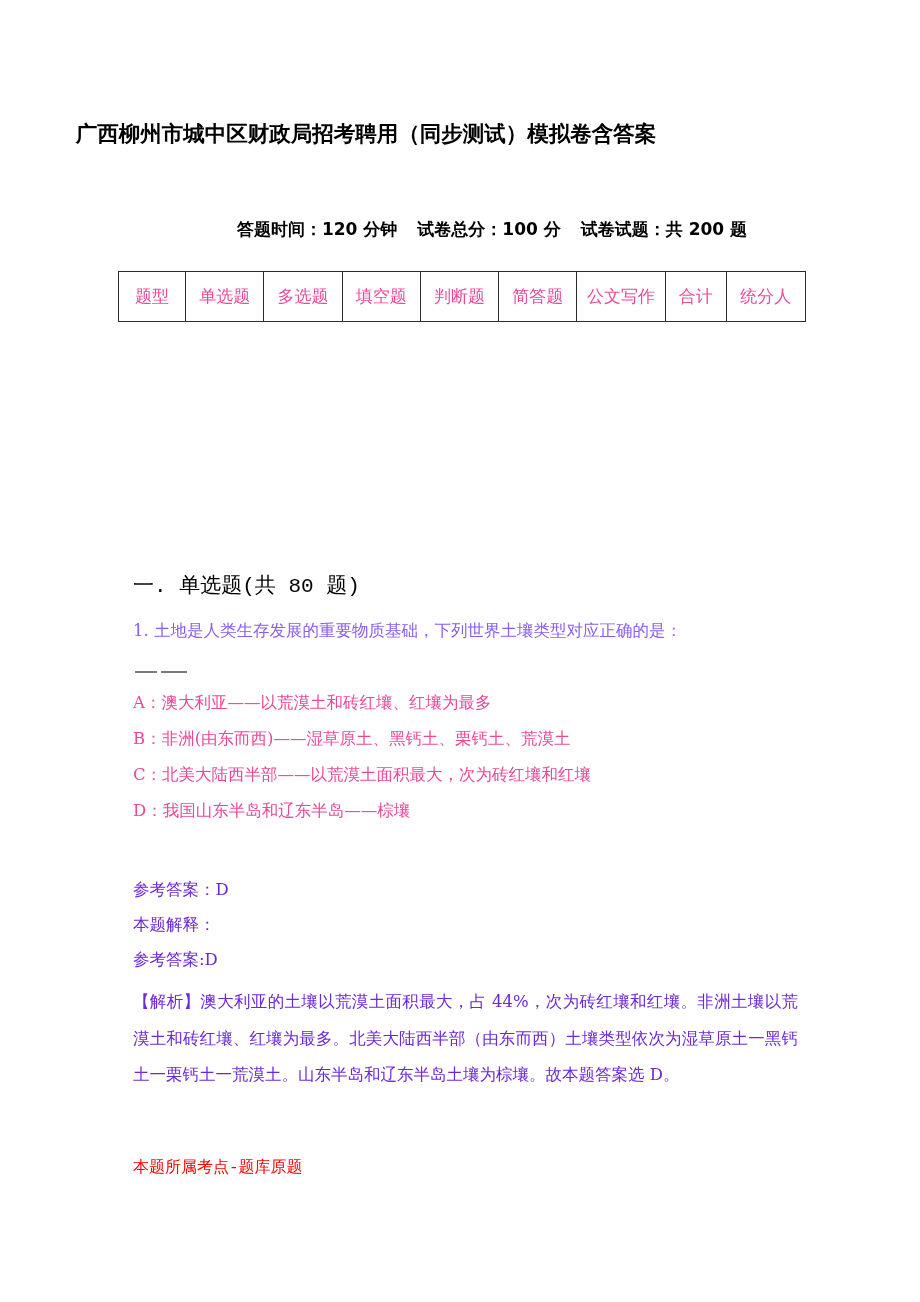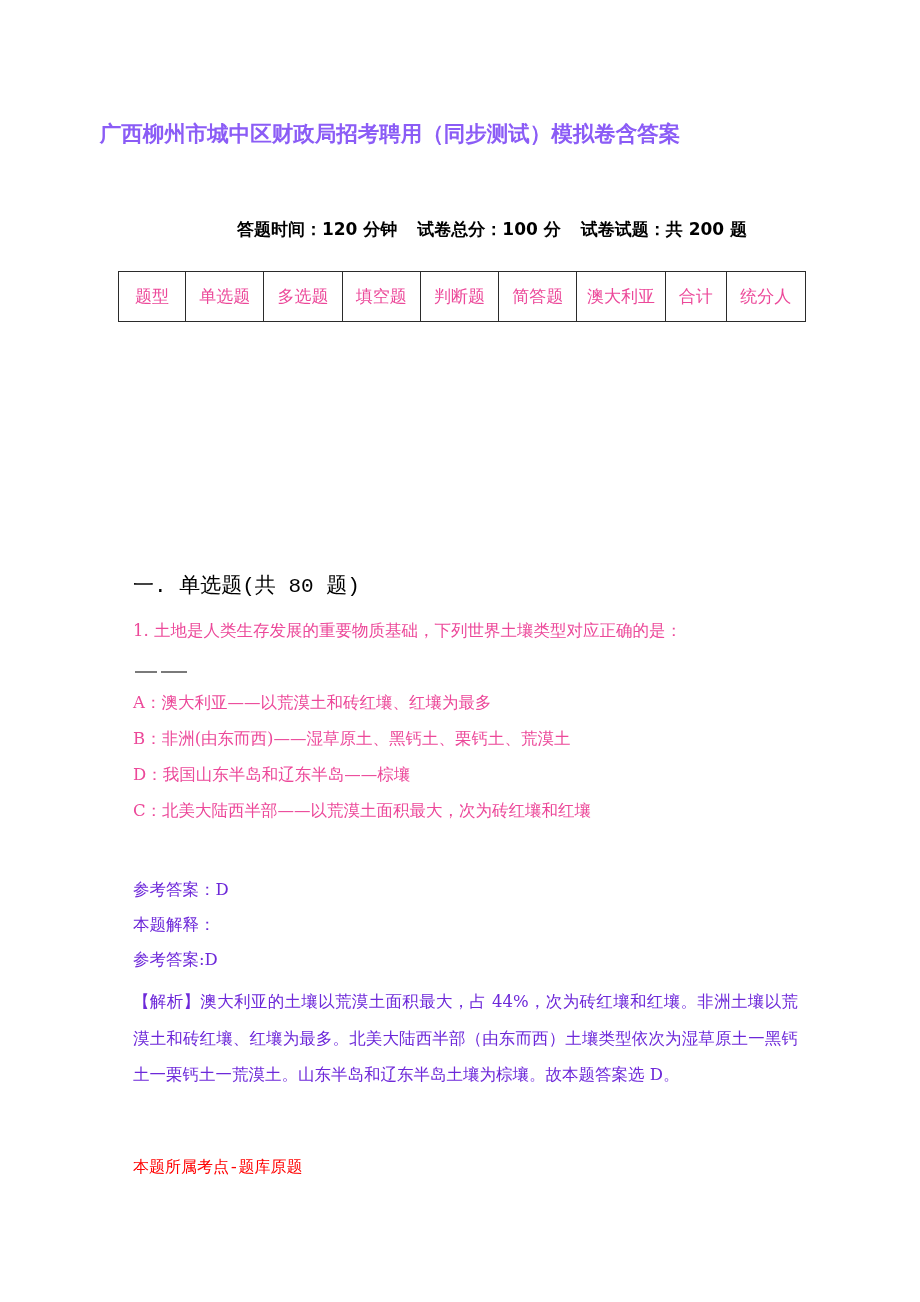--- a/index.html
+++ b/index.html
@@ -22,27 +22,26 @@
     background: #ffffff;
   }
 
   
   .doc-title {
     position: absolute;
     top: 119px;
     left: 0;
     width: 732px;
     text-align: center;
-    color: #8b5cf6;
+    color: #000000;
     font-family: "DejaVu Sans", sans-serif;
     font-weight: bold;
     font-size: 21.5px;
     letter-spacing: 0px;
     white-space: nowrap;
-    padding-left: 24px;
   }
 
   
   .exam-meta {
     position: absolute;
     top: 218px;
     left: 0;
     width: 920px;
     text-align: center;
     color: #000000;
@@ -95,21 +94,21 @@
   .content {
     position: absolute;
     top: 613px;
     left: 133px;
     width: 660px;
   }
   .q-line {
     font-family: "DejaVu Serif", serif;
     font-size: 16.5px;
     line-height: 36px;
-    color: #ec4899;
+    color: #8b5cf6;
     white-space: nowrap;
   }
   .blank-rule {
     height: 36px;
     position: relative;
   }
   .blank-rule .rule-a,
   .blank-rule .rule-b {
     position: absolute;
     top: 22px;
@@ -184,41 +183,41 @@
         <col class="c-last">
     </colgroup>
     <tbody>
       <tr>
         <td>题型</td>
         <td>单选题</td>
         <td>多选题</td>
         <td>填空题</td>
         <td>判断题</td>
         <td>简答题</td>
-        <td>澳大利亚</td>
+        <td>公文写作</td>
         <td>合计</td>
         <td>统分人</td>
       </tr>
     </tbody>
   </table>
 
   <div class="section-heading">一. 单选题(共 80 题)</div>
 
   <div class="content">
     <div class="q-line">1. 土地是人类生存发展的重要物质基础，下列世界土壤类型对应正确的是：</div>
 
     <div class="blank-rule">
       <span class="rule-a"></span>
       <span class="rule-b"></span>
     </div>
 
     <div class="opt-line">A：澳大利亚——以荒漠土和砖红壤、红壤为最多</div>
     <div class="opt-line">B：非洲(由东而西)——湿草原土、黑钙土、栗钙土、荒漠土</div>
+    <div class="opt-line">C：北美大陆西半部——以荒漠土面积最大，次为砖红壤和红壤</div>
     <div class="opt-line">D：我国山东半岛和辽东半岛——棕壤</div>
-    <div class="opt-line">C：北美大陆西半部——以荒漠土面积最大，次为砖红壤和红壤</div>
   </div>
 
   <div class="answer-block">
     <div class="ans-line">参考答案：D</div>
     <div class="ans-line">本题解释：</div>
     <div class="ans-line">参考答案:D</div>
     <div class="explain">【解析】澳大利亚的土壤以荒漠土面积最大，占 44%，次为砖红壤和红壤。非洲土壤以荒漠土和砖红壤、红壤为最多。北美大陆西半部（由东而西）土壤类型依次为湿草原土一黑钙土一栗钙土一荒漠土。山东半岛和辽东半岛土壤为棕壤。故本题答案选 D。</div>
   </div>
 
   <div class="source-line">本题所属考点-题库原题</div>

